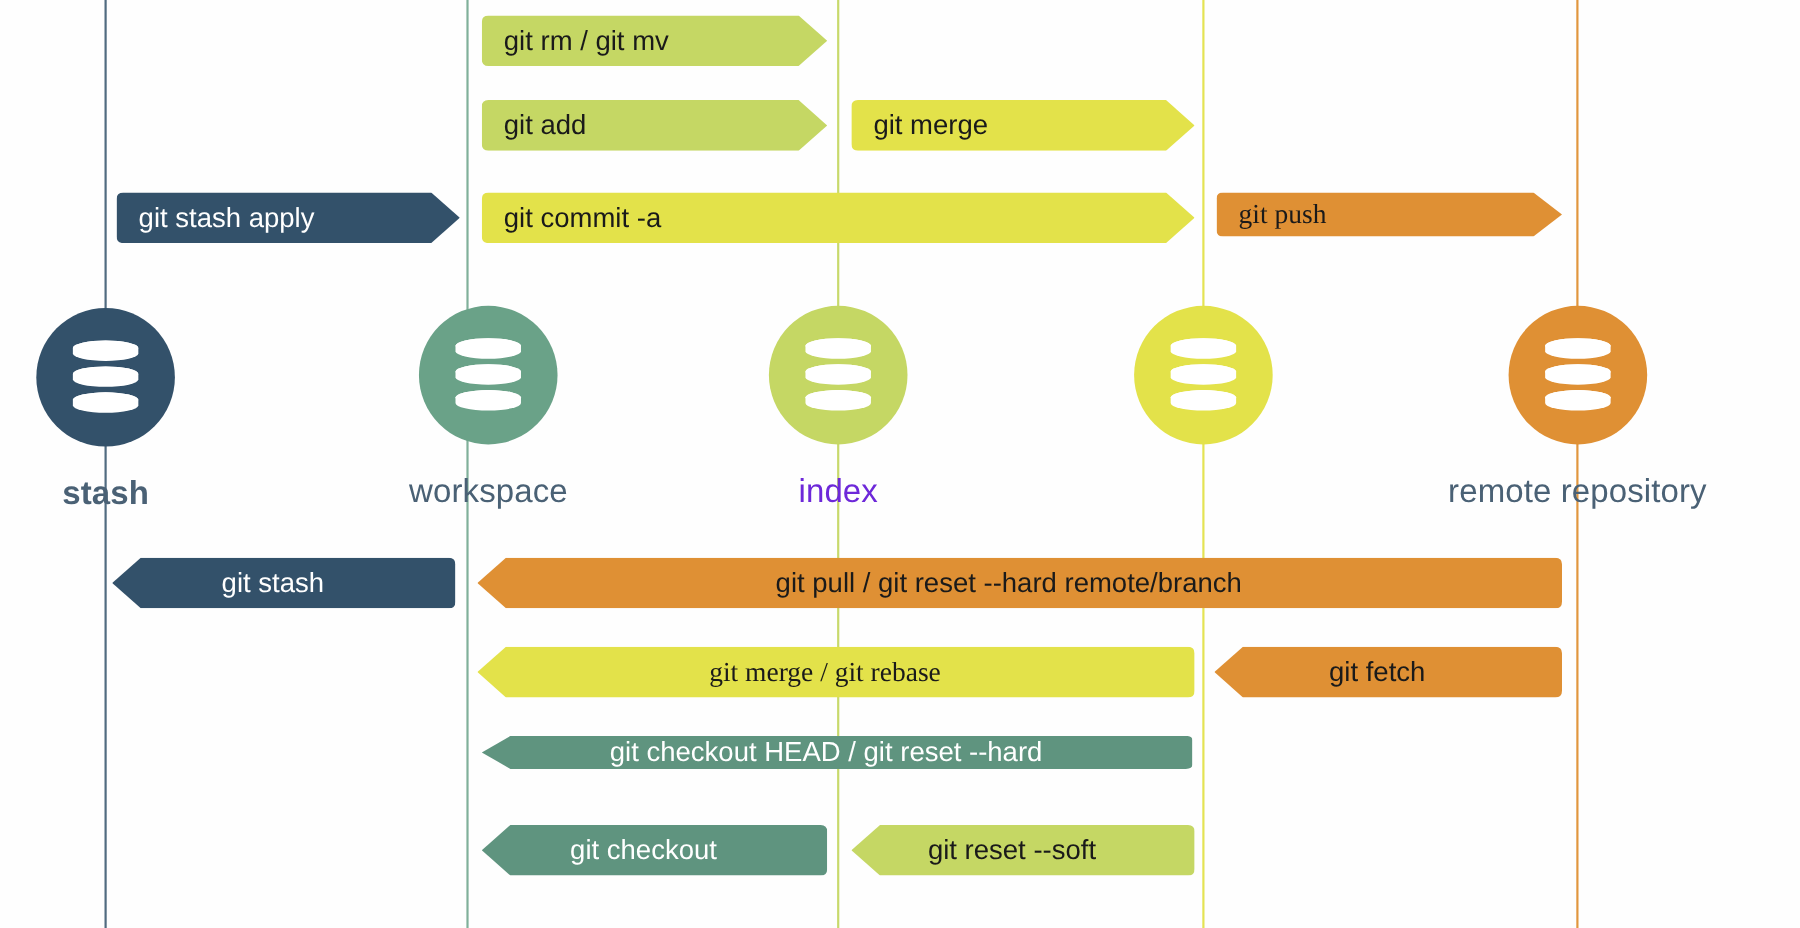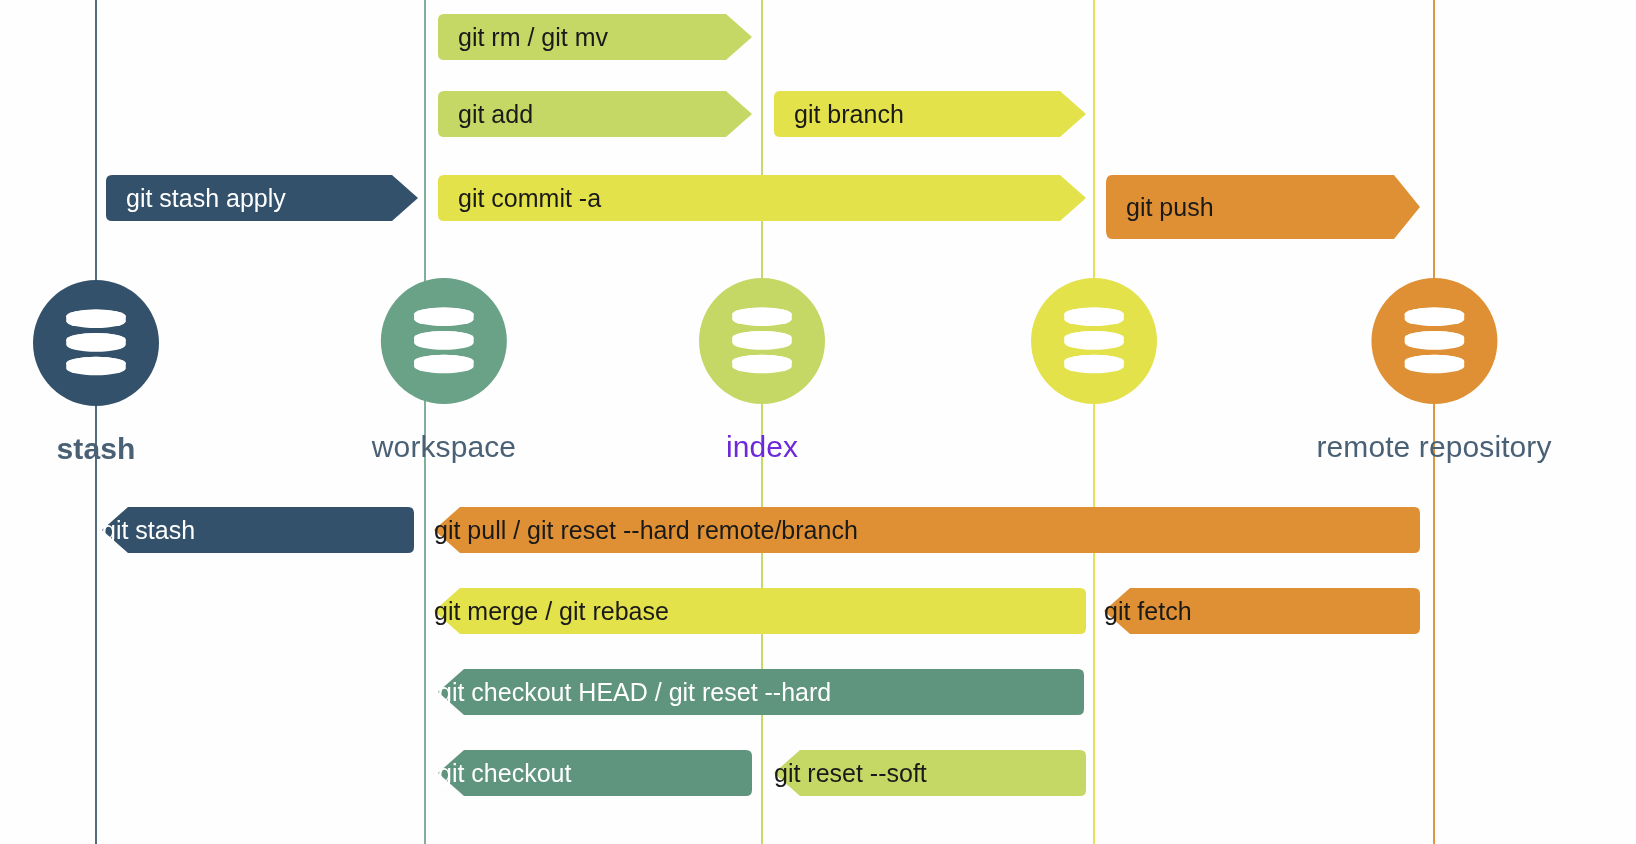--- a/index.html
+++ b/index.html
@@ -65,21 +65,21 @@
     left: 0; top: 0;
     width: 100%; height: 100%;
     display: block;
   }
   .arrow .lbl {
     position: relative;
     z-index: 2;
     line-height: 1;
   }
   .arrow.dir-right .lbl { margin-left: 20px; }
-  .arrow.dir-left  { justify-content: flex-start; }
+  .arrow.dir-left  { justify-content: center; }
   .arrow.dir-left  .lbl { margin-right: 20px; }
 </style>
 </head>
 <body>
 
 <div id="stage">
   <div id="col-lines">
       <div class="col-line" style="left: 95px; background: rgb(51, 81, 106); opacity: 0.85;"></div>
       <div class="col-line" style="left: 424px; background: rgb(106, 162, 136); opacity: 0.85;"></div>
       <div class="col-line" style="left: 761px; background: rgb(197, 215, 100); opacity: 0.95;"></div>
@@ -96,65 +96,65 @@
       <div class="arrow dir-right" style="left: 438px; top: 91px; width: 314px; height: 46px; color: rgb(26, 26, 26);">
         <svg viewBox="0 0 314 46" preserveAspectRatio="none">
           <path d="M 6 0 L 288 0 L 314 23 L 288 46 L 6 46 Q 0 46 0 40 L 0 6 Q 0 0 6 0 Z" fill="#c5d764"></path>
         </svg>
         <span class="lbl">git add</span>
       </div>
       <div class="arrow dir-right" style="left: 774px; top: 91px; width: 312px; height: 46px; color: rgb(26, 26, 26);">
         <svg viewBox="0 0 312 46" preserveAspectRatio="none">
           <path d="M 6 0 L 286 0 L 312 23 L 286 46 L 6 46 Q 0 46 0 40 L 0 6 Q 0 0 6 0 Z" fill="#e3e24a"></path>
         </svg>
-        <span class="lbl">git branch</span>
+        <span class="lbl">git merge</span>
       </div>
       <div class="arrow dir-right" style="left: 106px; top: 175px; width: 312px; height: 46px; color: rgb(255, 255, 255);">
         <svg viewBox="0 0 312 46" preserveAspectRatio="none">
           <path d="M 6 0 L 286 0 L 312 23 L 286 46 L 6 46 Q 0 46 0 40 L 0 6 Q 0 0 6 0 Z" fill="#33516a"></path>
         </svg>
         <span class="lbl">git stash apply</span>
       </div>
       <div class="arrow dir-right" style="left: 438px; top: 175px; width: 648px; height: 46px; color: rgb(26, 26, 26);">
         <svg viewBox="0 0 648 46" preserveAspectRatio="none">
           <path d="M 6 0 L 622 0 L 648 23 L 622 46 L 6 46 Q 0 46 0 40 L 0 6 Q 0 0 6 0 Z" fill="#e3e24a"></path>
         </svg>
         <span class="lbl">git commit -a</span>
       </div>
-      <div class="arrow dir-right" style="left: 1106px; top: 175px; width: 314px; height: 64px; color: rgb(26, 26, 26);">
+      <div class="arrow dir-right" style="left: 1106px; top: 175px; width: 314px; height: 40px; color: rgb(26, 26, 26); font-family: Liberation Serif, serif;">
         <svg viewBox="0 0 314 46" preserveAspectRatio="none">
           <path d="M 6 0 L 288 0 L 314 23 L 288 46 L 6 46 Q 0 46 0 40 L 0 6 Q 0 0 6 0 Z" fill="#df9034"></path>
         </svg>
         <span class="lbl">git push</span>
       </div>
       <div class="arrow dir-left" style="left: 102px; top: 507px; width: 312px; height: 46px; color: rgb(255, 255, 255);">
         <svg viewBox="0 0 312 46" preserveAspectRatio="none">
           <path d="M 26 0 L 306 0 Q 312 0 312 6 L 312 40 Q 312 46 306 46 L 26 46 L 0 23 Z" fill="#33516a"></path>
         </svg>
         <span class="lbl">git stash</span>
       </div>
       <div class="arrow dir-left" style="left: 434px; top: 507px; width: 986px; height: 46px; color: rgb(26, 26, 26);">
         <svg viewBox="0 0 986 46" preserveAspectRatio="none">
           <path d="M 26 0 L 980 0 Q 986 0 986 6 L 986 40 Q 986 46 980 46 L 26 46 L 0 23 Z" fill="#df9034"></path>
         </svg>
         <span class="lbl">git pull / git reset --hard remote/branch</span>
       </div>
-      <div class="arrow dir-left" style="left: 434px; top: 588px; width: 652px; height: 46px; color: rgb(26, 26, 26);">
+      <div class="arrow dir-left" style="left: 434px; top: 588px; width: 652px; height: 46px; color: rgb(26, 26, 26); font-family: Liberation Serif, serif;">
         <svg viewBox="0 0 652 46" preserveAspectRatio="none">
           <path d="M 26 0 L 646 0 Q 652 0 652 6 L 652 40 Q 652 46 646 46 L 26 46 L 0 23 Z" fill="#e3e24a"></path>
         </svg>
         <span class="lbl">git merge / git rebase</span>
       </div>
       <div class="arrow dir-left" style="left: 1104px; top: 588px; width: 316px; height: 46px; color: rgb(26, 26, 26);">
         <svg viewBox="0 0 316 46" preserveAspectRatio="none">
           <path d="M 26 0 L 310 0 Q 316 0 316 6 L 316 40 Q 316 46 310 46 L 26 46 L 0 23 Z" fill="#df9034"></path>
         </svg>
         <span class="lbl">git fetch</span>
       </div>
-      <div class="arrow dir-left" style="left: 438px; top: 669px; width: 646px; height: 46px; color: rgb(255, 255, 255);">
+      <div class="arrow dir-left" style="left: 438px; top: 669px; width: 646px; height: 30px; color: rgb(255, 255, 255);">
         <svg viewBox="0 0 646 46" preserveAspectRatio="none">
           <path d="M 26 0 L 640 0 Q 646 0 646 6 L 646 40 Q 646 46 640 46 L 26 46 L 0 23 Z" fill="#5f947f"></path>
         </svg>
         <span class="lbl">git checkout HEAD / git reset --hard</span>
       </div>
       <div class="arrow dir-left" style="left: 438px; top: 750px; width: 314px; height: 46px; color: rgb(255, 255, 255);">
         <svg viewBox="0 0 314 46" preserveAspectRatio="none">
           <path d="M 26 0 L 308 0 Q 314 0 314 6 L 314 40 Q 314 46 308 46 L 26 46 L 0 23 Z" fill="#5f947f"></path>
         </svg>
         <span class="lbl">git checkout</span>

